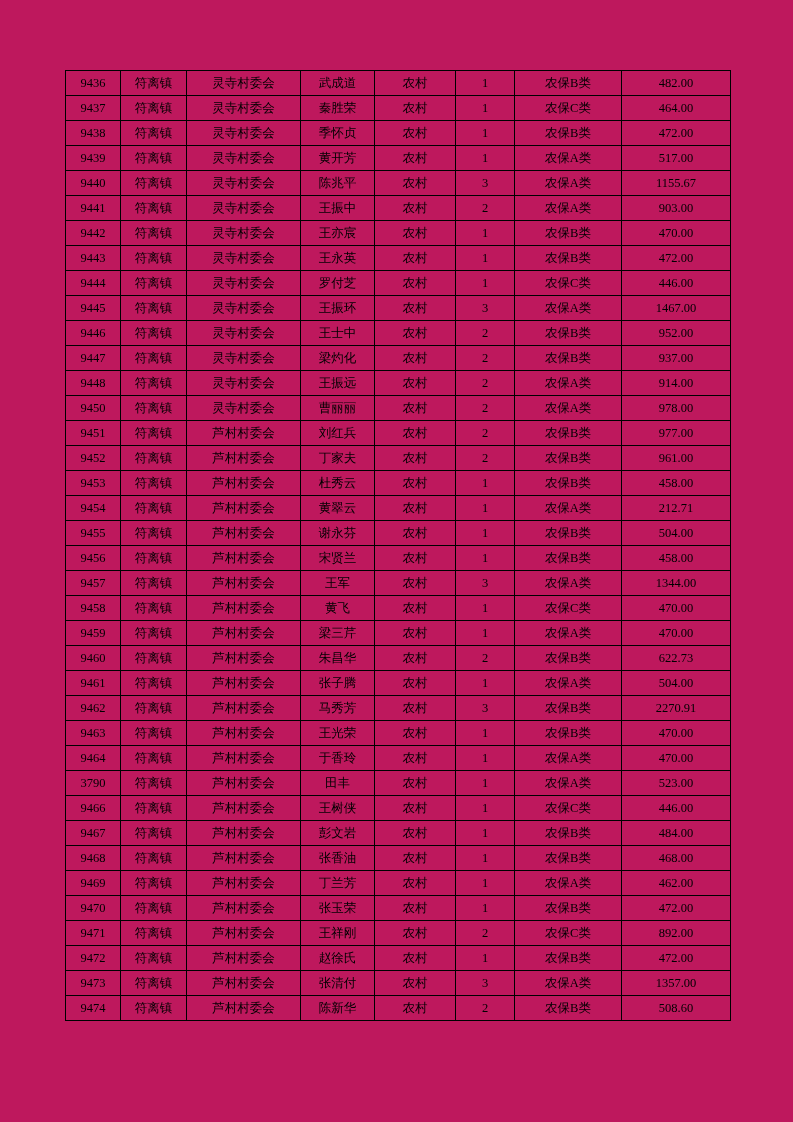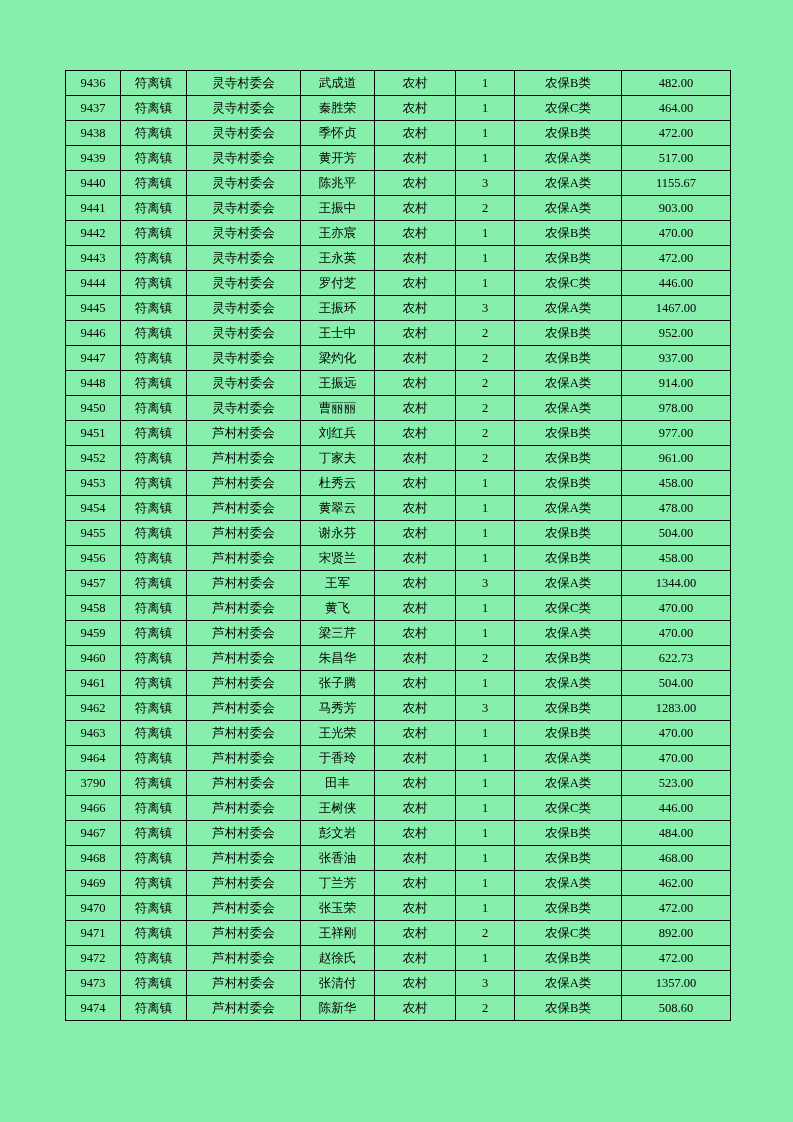--- a/index.html
+++ b/index.html
@@ -9,21 +9,21 @@
   }
   body {
     width: 793px;
     height: 1122px;
     font-family: "Liberation Serif", "DejaVu Serif", serif;
   }
   .page {
     position: relative;
     width: 793px;
     height: 1122px;
-    background: #86efac;
+    background: #be185d;
     overflow: hidden;
     text-decoration: underline;
   }
   table.data-table {
     position: absolute;
     left: 65px;
     top: 70px;
     border-collapse: collapse;
     table-layout: fixed;
     width: 665px;
@@ -236,21 +236,21 @@
           <td>458.00</td>
         </tr>
         <tr>
           <td>9454</td>
           <td>符离镇</td>
           <td>芦村村委会</td>
           <td>黄翠云</td>
           <td>农村</td>
           <td>1</td>
           <td>农保A类</td>
-          <td>478.00</td>
+          <td>212.71</td>
         </tr>
         <tr>
           <td>9455</td>
           <td>符离镇</td>
           <td>芦村村委会</td>
           <td>谢永芬</td>
           <td>农村</td>
           <td>1</td>
           <td>农保B类</td>
           <td>504.00</td>
@@ -316,21 +316,21 @@
           <td>504.00</td>
         </tr>
         <tr>
           <td>9462</td>
           <td>符离镇</td>
           <td>芦村村委会</td>
           <td>马秀芳</td>
           <td>农村</td>
           <td>3</td>
           <td>农保B类</td>
-          <td>1283.00</td>
+          <td>2270.91</td>
         </tr>
         <tr>
           <td>9463</td>
           <td>符离镇</td>
           <td>芦村村委会</td>
           <td>王光荣</td>
           <td>农村</td>
           <td>1</td>
           <td>农保B类</td>
           <td>470.00</td>

